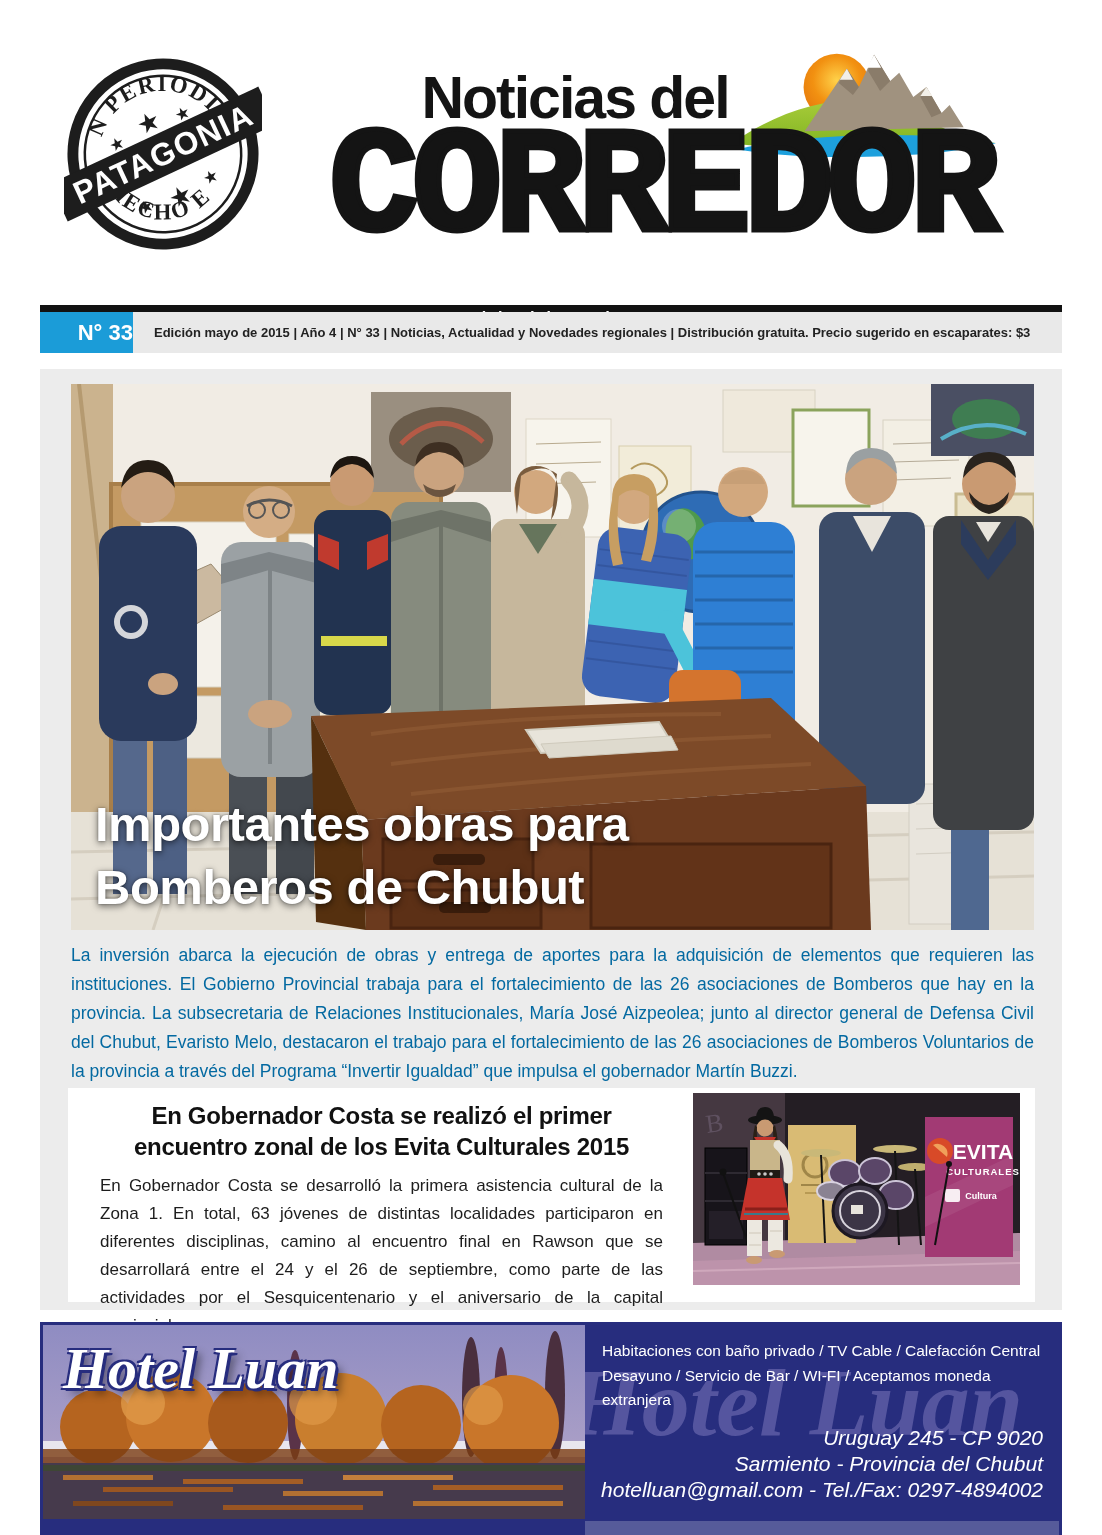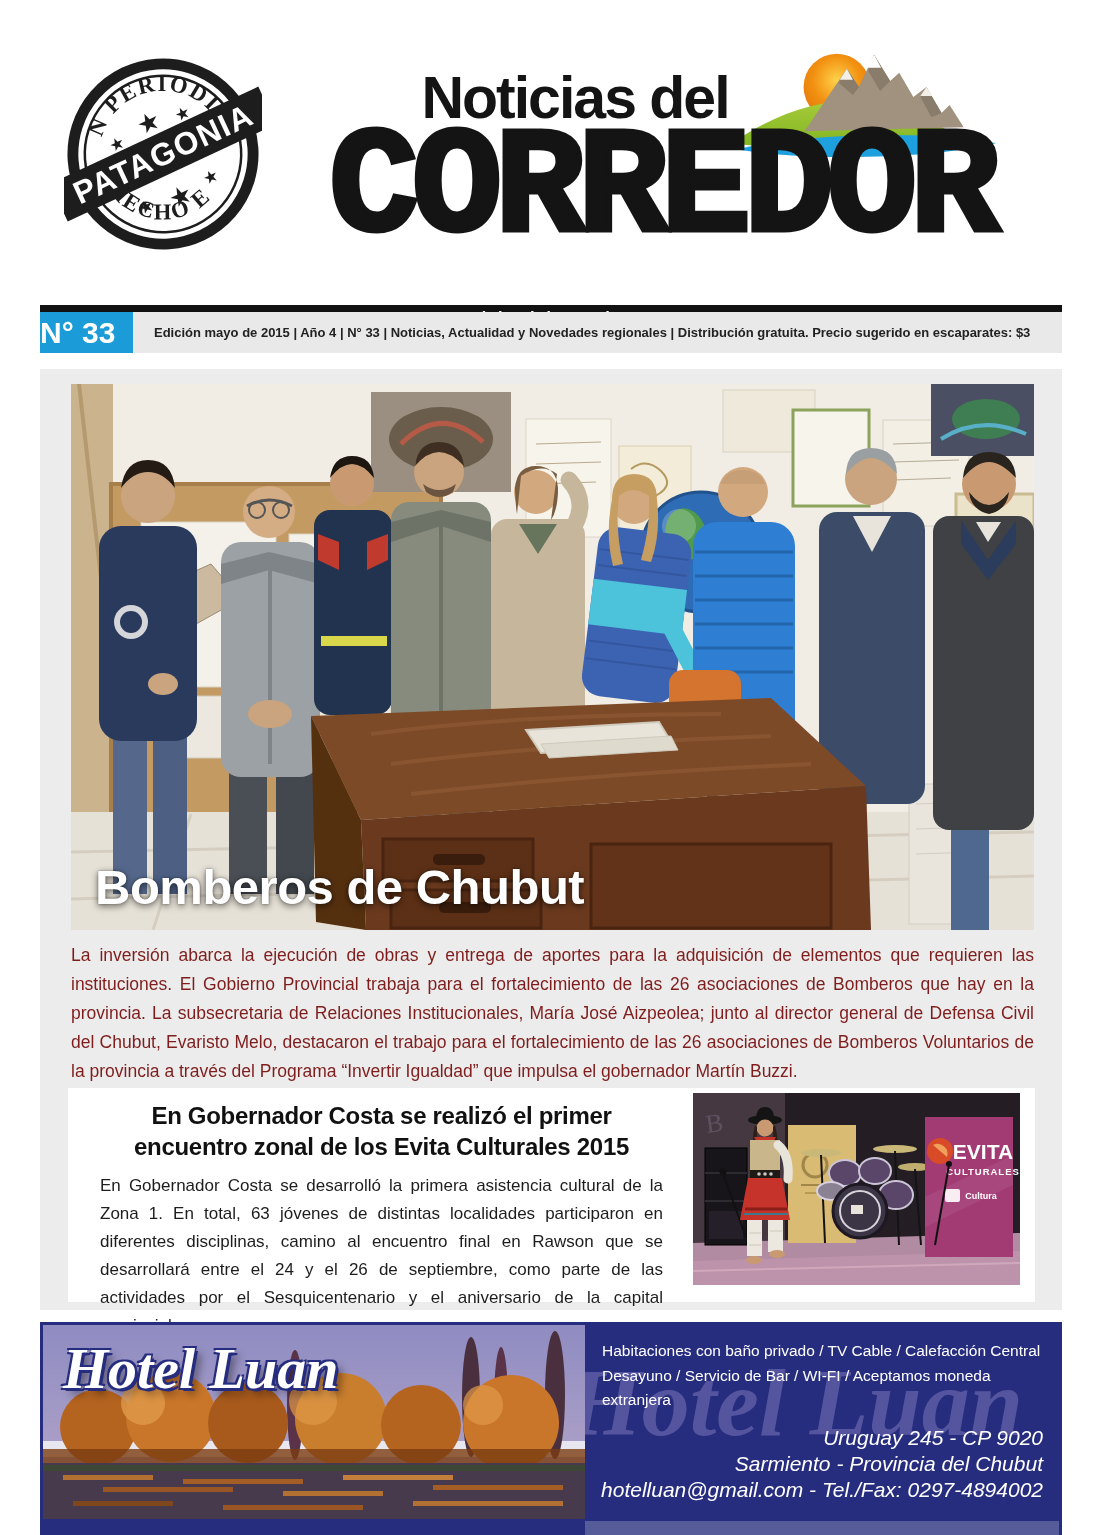--- a/index.html
+++ b/index.html
@@ -14,33 +14,33 @@
   .mountain{position:absolute;left:726px;top:34px;width:280px;height:128px;}
   .title-big{position:absolute;left:268px;top:114px;width:786px;text-align:center;
     font-family:"Liberation Mono",monospace;font-weight:bold;font-size:150px;line-height:1.02;
     letter-spacing:-7px;color:#141414;-webkit-text-stroke:5px #141414;}
 
   
   .urlbar{position:absolute;left:40px;top:287px;width:1022px;height:25px;background:#121212;
     color:#fff;text-align:center;font-size:16px;font-weight:bold;letter-spacing:1.5px;line-height:26px;margin-top:18px;}
   .edition-bar{position:absolute;left:40px;top:312px;width:1022px;height:41px;background:#e9e9e9;}
   .issue-box{position:absolute;left:0;top:0;width:93px;height:41px;background:#1b9cd8;color:#fff;
-    font-size:30px;font-weight:bold;text-align:left;line-height:41px;}
+    font-size:22px;font-weight:bold;text-align:right;line-height:41px;}
   .edition-info{position:absolute;left:114px;top:0;height:41px;line-height:42px;font-size:13px;
     font-weight:bold;color:#222;white-space:nowrap;}
 
   
   .content-panel{position:absolute;left:40px;top:369px;width:1022px;height:941px;background:#ececec;}
   .main-photo{position:absolute;left:31px;top:15px;width:963px;height:546px;margin:0;}
   .main-photo svg{position:absolute;left:0;top:0;width:100%;height:100%;}
   .headline{position:absolute;left:24px;bottom:10px;color:#fff;font-size:49px;font-weight:bold;
     letter-spacing:-0.5px;line-height:1.3;
     text-shadow:0 2px 7px rgba(0,0,0,0.6),0 0 2px rgba(0,0,0,0.4);}
   .lead-body{position:absolute;left:31px;top:572px;width:963px;margin:0;font-size:17.5px;
-    line-height:29px;color:#7f1d1d;text-align:justify;}
+    line-height:29px;color:#0369a1;text-align:justify;}
   .article-box{position:absolute;left:28px;top:719px;width:967px;height:214px;background:#fff;}
   .article-text{position:absolute;left:32px;top:12px;width:563px;}
   .article-text h2{margin:0 0 10px 0;font-size:24px;line-height:31px;letter-spacing:-0.3px;color:#111;text-align:center;}
   .article-text p{margin:0;font-size:17px;line-height:28px;color:#1d1d1d;text-align:justify;}
   .evita-photo{position:absolute;right:15px;top:5px;width:327px;height:192px;margin:0;}
   .evita-photo svg{position:absolute;left:0;top:0;width:100%;height:100%;}
 
   
   .hotel-ad{position:absolute;left:40px;top:1322px;width:1022px;height:236px;background:#272d7e;
     border:3px solid #272d7e;box-sizing:border-box;display:flex;}
@@ -291,20 +291,21 @@
           <rect x="312" y="455" width="150" height="42" fill="#5c3016" stroke="#4a2410" stroke-width="3"></rect>
           <rect x="362" y="470" width="52" height="11" rx="5" fill="#3a1d0c"></rect>
           <rect x="320" y="506" width="150" height="38" fill="#5c3016" stroke="#4a2410" stroke-width="3"></rect>
           <rect x="368" y="518" width="52" height="11" rx="5" fill="#3a1d0c"></rect>
           <rect x="520" y="460" width="240" height="84" fill="#623318" stroke="#4a2410" stroke-width="3"></rect>
           <polygon points="455,346 588,338 602,361 470,369" fill="#e8e4da" stroke="#cfcabc" stroke-width="2"></polygon>
           <polygon points="470,360 600,352 607,366 478,374" fill="#dedace" stroke="#cfcabc" stroke-width="1"></polygon>
         </g>
       </svg>
       <div class="headline">
+        <div>Importantes obras para</div>
         <div>Bomberos de Chubut</div>
       </div>
     </figure>
 
     <p class="lead-body">La inversión abarca la ejecución de obras y entrega de aportes para la adquisición de elementos que requieren las instituciones. El Gobierno Provincial trabaja para el fortalecimiento de las 26 asociaciones de Bomberos que hay en la provincia. La subsecretaria de Relaciones Institucionales, María José Aizpeolea; junto al director general de Defensa Civil del Chubut, Evaristo Melo, destacaron el trabajo para el fortalecimiento de las 26 asociaciones de Bomberos Voluntarios de la provincia a través del Programa “Invertir Igualdad” que impulsa el gobernador Martín Buzzi.</p>
 
     <section class="article-box">
       <div class="article-text">
         <h2>En Gobernador Costa se realizó el primer encuentro zonal de los Evita Culturales 2015</h2>
         <p>En Gobernador Costa se desarrolló la primera asistencia cultural de la Zona 1. En total, 63 jóvenes de distintas localidades participaron en diferentes disciplinas, camino al encuentro final en Rawson que se desarrollará entre el 24 y el 26 de septiembre, como parte de las actividades por el Sesquicentenario y el aniversario de la capital provincial.</p>

